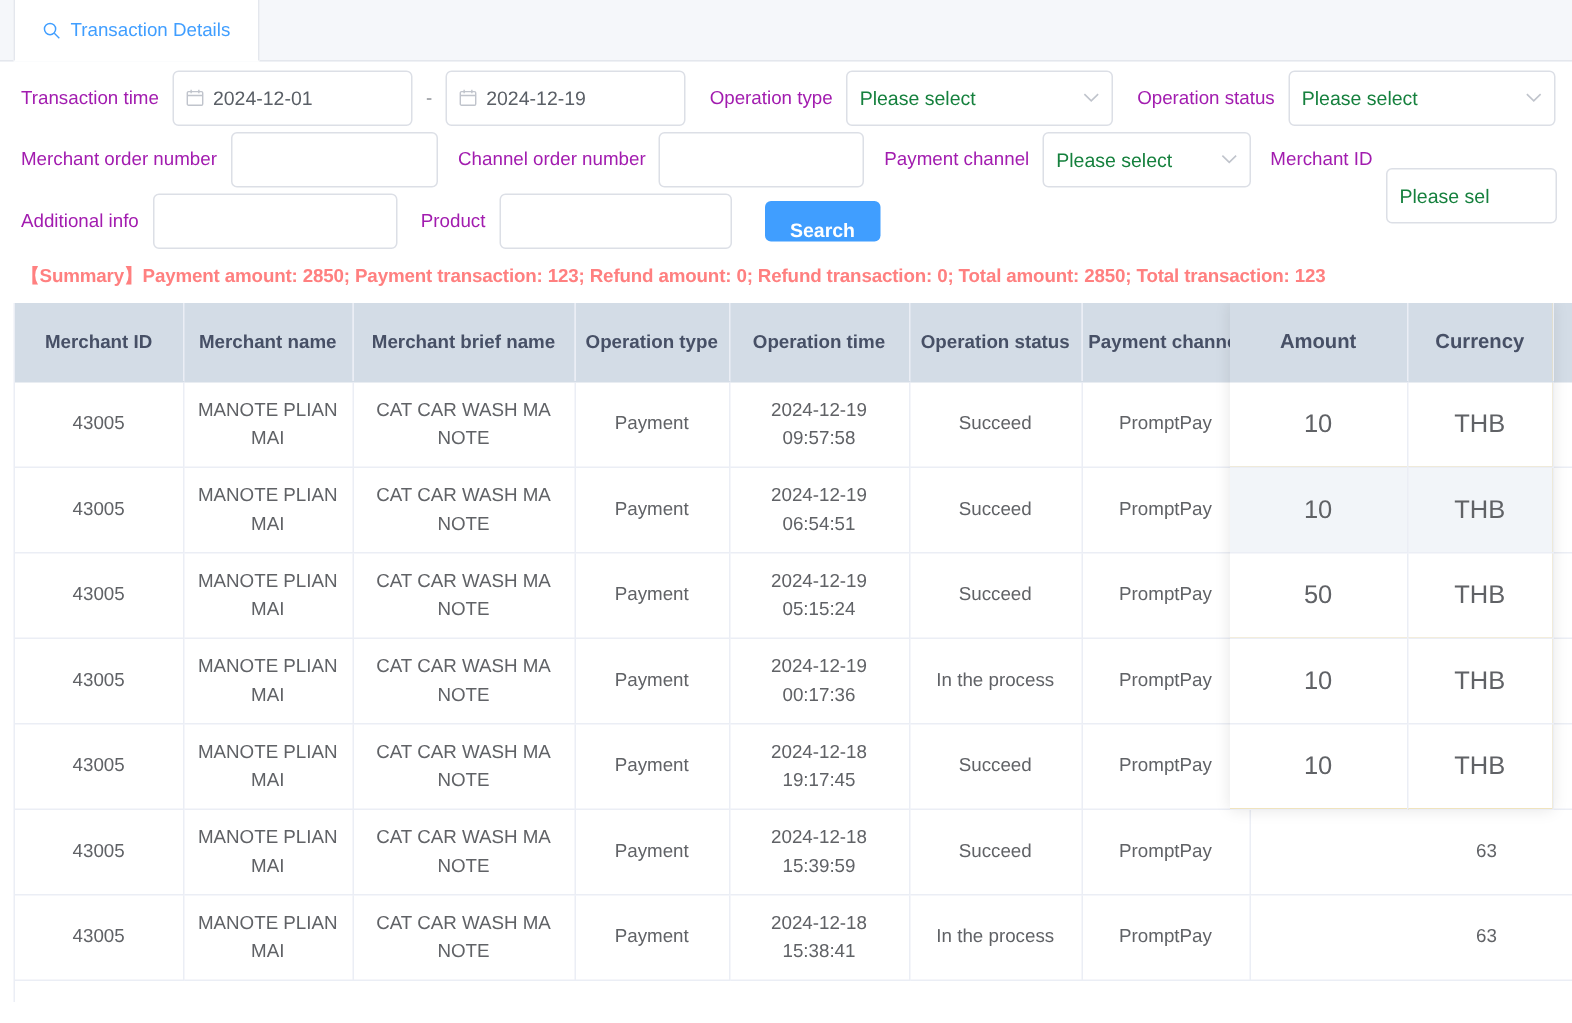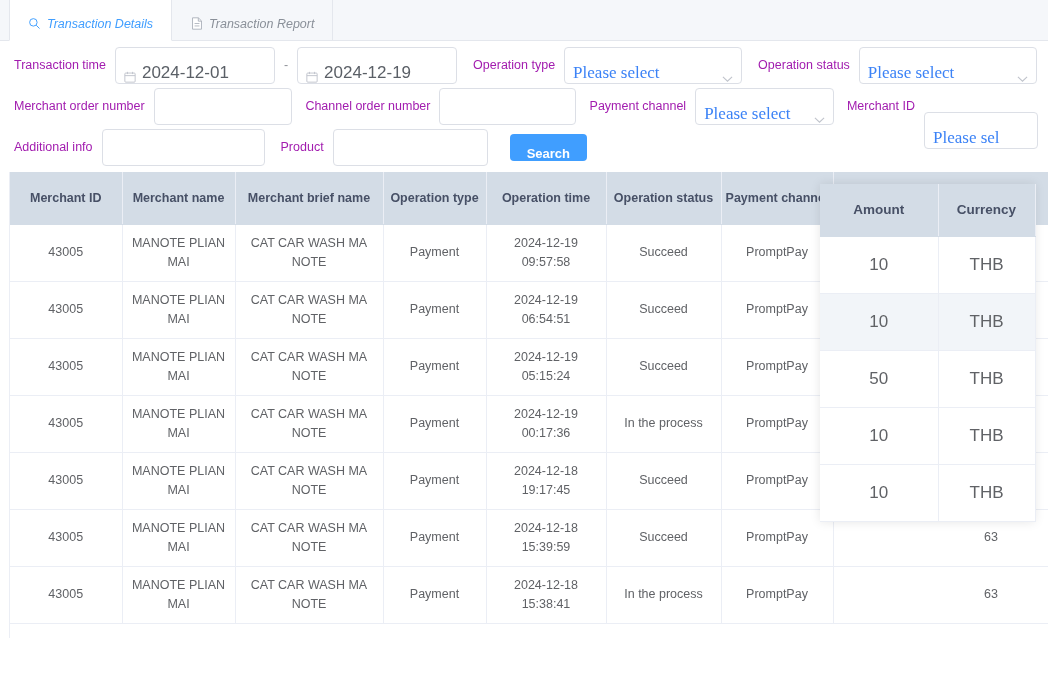--- a/index.html
+++ b/index.html
@@ -17,31 +17,30 @@
   .tabbar {
     position: relative;
     height: 41px;
     background: #f5f7fa;
     border-bottom: 1px solid #e4e7ed;
     display: flex;
     align-items: stretch;
     padding-left: 9px;
   }
   .tab {
-    display: flex; gap: 6px;
+    display: flex; align-items: center; gap: 6px;
     padding: 17px 18px;
     font-size: 12.5px;
     color: #8a9099;
     border-left: 1px solid #e4e7ed;
     border-right: 1px solid #e4e7ed;
     background: #f5f7fa;
     position: relative;
     cursor: pointer;
     white-space: nowrap;
-    font-style: italic;
   }
   .tab + .tab { border-left: none; }
   .tab.active {
     background: #ffffff;
     color: #409eff;
     border-bottom: 1px solid #ffffff;
     margin-bottom: -1px;
   }
   .tab .ticon { display:inline-flex; align-items:center; justify-content:center; width:13px; height:13px; }
   .tab .ticon svg { display:block; }
@@ -49,27 +48,27 @@
   
   .filters { padding: 9px 10px 4px 14px; background:#fff; }
   .frow { display: flex; align-items: center; height: 30px; margin-bottom: 11px; white-space: nowrap; }
   .frow:last-child { margin-bottom: 6px; }
   .flabel { font-size: 12.5px; color: #a21caf; margin-right: 9px; }
   .fctl {
     height: 37px;
     border: 1px solid #dcdfe6;
     border-radius: 4px;
     background: #fff;
-    display: flex; align-items: flex-end;
+    display: flex; align-items: center;
     padding: 0 8px;
-    font-size: 17px;
+    font-size: 13px;
     color: #606266;
   }
   .fctl .val { color: #5a5f66; }
-  .fctl .ph { color: #3b82f6; font-family: Liberation Serif, serif; }
+  .fctl .ph { color: #15803d; }
   .fctl .lead { margin-right: 6px; display:inline-flex; color:#c0c4cc; }
   .fctl .caret { margin-left: auto; color: #c0c4cc; display:inline-flex; padding-left:6px; }
   .dash { margin: 0 9px; color: #909399; font-size: 12.5px; }
   .gap { width: 16px; }
   .btn-search {
     height: 27px;
     background: #409eff;
     color: #fff;
     border: none;
     border-radius: 4px;
@@ -130,21 +129,21 @@
   .c-opt  { width: 103px; }
   .c-otm  { width: 120px; }
   .c-ost  { width: 115px; }
   .c-pch  { width: 112px; }
   .c-num  { width: 312px; text-align: left; }
   .c-num.body { padding-left: 8px; }
 
   
   .fixedright {
     position: absolute;
-    top: 12px;
+    top: 0;
     left: 810px;
     width: 215px;
     background: #eab308;
     box-shadow: 0 0 10px rgba(0,0,0,0.10);
   }
   table.fixed { border-collapse: collapse; table-layout: fixed; width: 215px; }
   table.fixed th, table.fixed td {
     border-right: 1px solid #ebeef5;
     border-bottom: 1px solid #ebeef5;
     text-align: center;
@@ -172,31 +171,20 @@
 
   <div class="tabbar">
     <div class="tab active">
       <span class="ticon">
         <svg width="13" height="13" viewBox="0 0 16 16">
             <circle cx="6.6" cy="6.6" r="4.6" fill="none" stroke="#409eff" stroke-width="1.2"></circle>
             <line x1="10.1" y1="10.1" x2="14.2" y2="14.2" stroke="#409eff" stroke-width="1.2"></line>
           </svg>
       </span>
       <span>Transaction Details</span>
-    </div>
-    <div class="tab">
-      <span class="ticon">
-        <svg width="12" height="13" viewBox="0 0 14 16">
-            <path d="M1.5 1h7.2l3.8 3.8V15H1.5z" fill="#fff" stroke="#a8aeb8" stroke-width="1.1" stroke-linejoin="round"></path>
-            <path d="M8.6 1.2v3.9h3.7" fill="none" stroke="#a8aeb8" stroke-width="1.1"></path>
-            <line x1="4" y1="8" x2="10" y2="8" stroke="#a8aeb8" stroke-width="1"></line>
-            <line x1="4" y1="11" x2="10" y2="11" stroke="#a8aeb8" stroke-width="1"></line>
-          </svg>
-      </span>
-      <span>Transaction Report</span>
     </div>
   </div>
 
   <div class="filters">
 
     <div class="frow">
       <span class="flabel">Transaction time</span>
       <div class="fctl w-date">
         <span class="lead">
           <svg width="12" height="12" viewBox="0 0 14 14">
@@ -277,20 +265,21 @@
       <span class="gap"></span>
       <span class="flabel">Product</span>
       <div class="fctl w-prod">
         <span class="val"></span>
       </div>
       <button class="btn-search">Search</button>
     </div>
 
   </div>
 
+  <div class="summary">【Summary】Payment amount: 2850; Payment transaction: 123; Refund amount: 0; Refund transaction: 0; Total amount: 2850; Total transaction: 123</div>
 
   <div class="tablewrap">
     <table class="grid">
       <thead>
         <tr>
           <th class="c-mid">Merchant ID</th>
           <th class="c-mnm">Merchant name</th>
           <th class="c-mbn">Merchant brief name</th>
           <th class="c-opt">Operation type</th>
           <th class="c-otm">Operation time</th>

